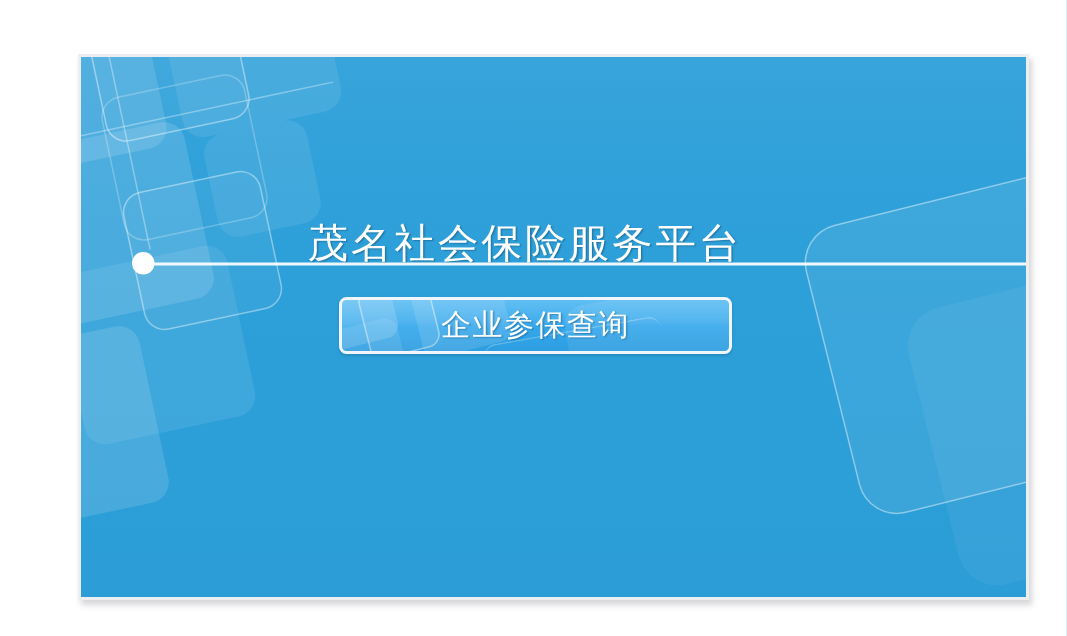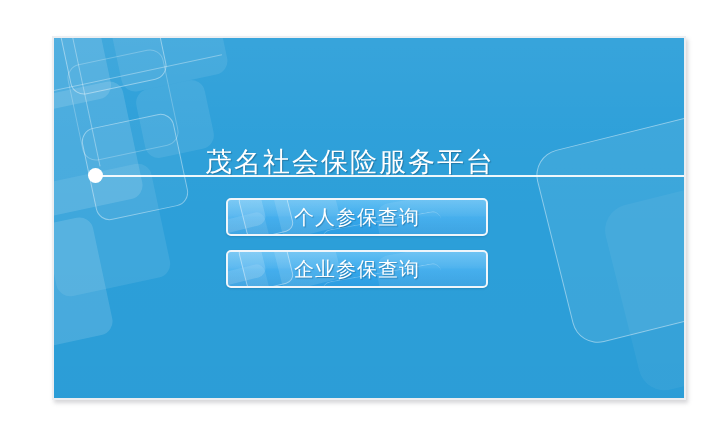--- a/index.html
+++ b/index.html
@@ -246,30 +246,20 @@
 
     <div class="title">茂名社会保险服务平台</div>
 
     <div class="divider-row">
       <div class="divider-dot"></div>
       <div class="divider-line"></div>
     </div>
 
     <div class="btn-stack">
 
-      <div class="btn">
-        <div class="btn-deco b1"></div>
-        <div class="btn-deco b2"></div>
-        <div class="btn-deco b3"></div>
-        <div class="btn-deco b4"></div>
-        <div class="btn-deco b5"></div>
-        <div class="btn-deco b6"></div>
-        <div class="btn-gloss"></div>
-        <span class="btn-label">个人参保查询</span>
-      </div>
 
       <div class="btn">
         <div class="btn-deco b1"></div>
         <div class="btn-deco b2"></div>
         <div class="btn-deco b3"></div>
         <div class="btn-deco b4"></div>
         <div class="btn-deco b5"></div>
         <div class="btn-deco b6"></div>
         <div class="btn-gloss"></div>
         <span class="btn-label">企业参保查询</span>

